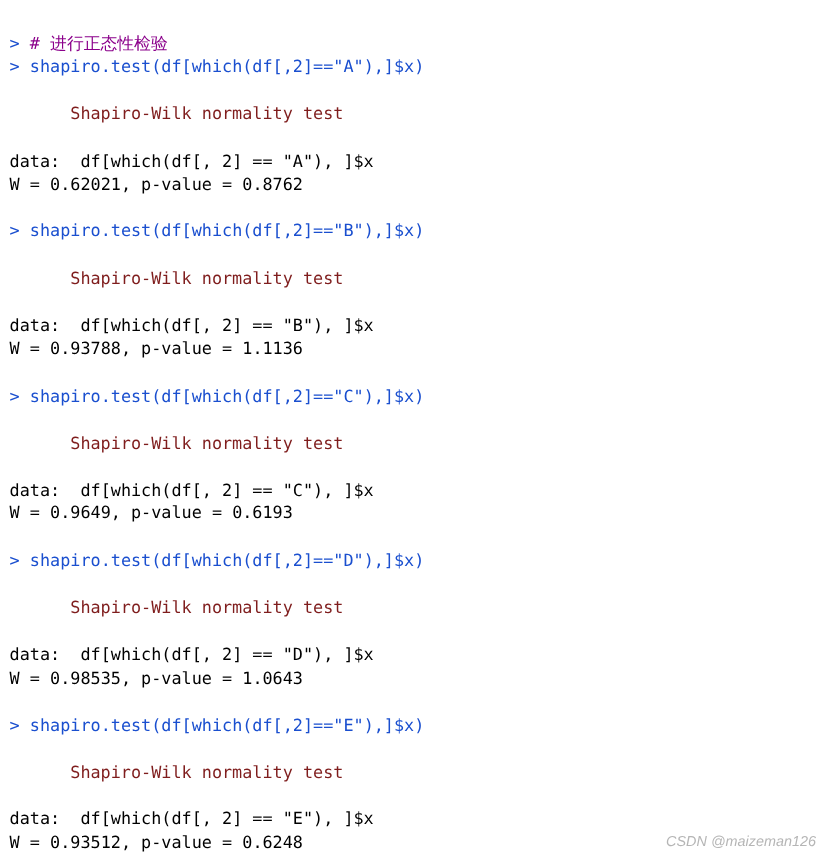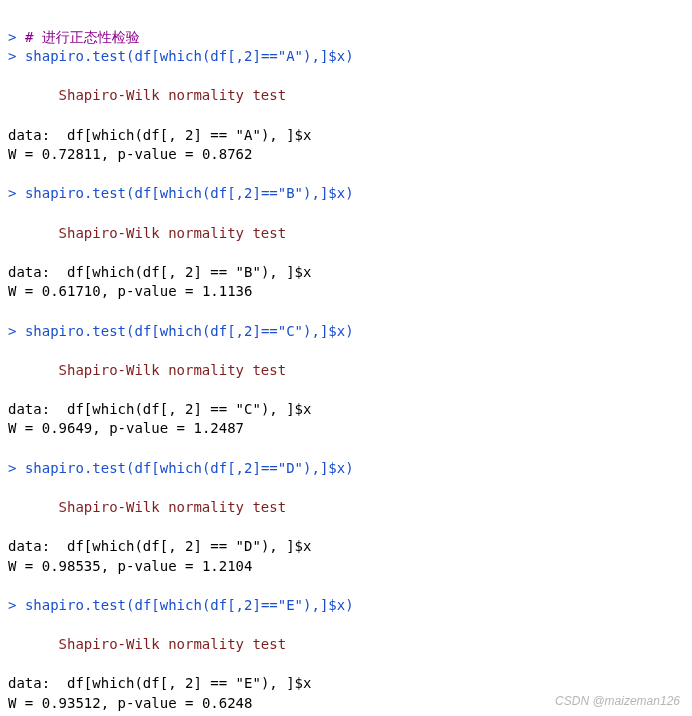--- a/index.html
+++ b/index.html
@@ -49,42 +49,42 @@
 </head>
 <body>
 
 <div class="block">
 <span class="prompt">&gt;</span><span class="comment"> <span>#</span> <span>进行正态性检验</span></span>
 <span class="prompt">&gt;</span><span class="command"> <span>shapiro.test(df[which(df[,2]=="A"),]$x)</span></span>
 
 <span class="test-title">Shapiro-Wilk normality test</span>
 
 <span class="output"><span>data:</span>  <span>df[which(df[, 2] == "A"), ]$x</span></span>
-<span class="output">W = <span>0.72811</span>, p-value = <span>0.8762</span></span>
+<span class="output">W = <span>0.62021</span>, p-value = <span>0.8762</span></span>
 
 <span class="prompt">&gt;</span><span class="command"> <span>shapiro.test(df[which(df[,2]=="B"),]$x)</span></span>
 
 <span class="test-title">Shapiro-Wilk normality test</span>
 
 <span class="output"><span>data:</span>  <span>df[which(df[, 2] == "B"), ]$x</span></span>
-<span class="output">W = <span>0.61710</span>, p-value = <span>1.1136</span></span>
+<span class="output">W = <span>0.93788</span>, p-value = <span>1.1136</span></span>
 
 <span class="prompt">&gt;</span><span class="command"> <span>shapiro.test(df[which(df[,2]=="C"),]$x)</span></span>
 
 <span class="test-title">Shapiro-Wilk normality test</span>
 
 <span class="output"><span>data:</span>  <span>df[which(df[, 2] == "C"), ]$x</span></span>
-<span class="output">W = <span>0.9649</span>, p-value = <span>1.2487</span></span>
+<span class="output">W = <span>0.9649</span>, p-value = <span>0.6193</span></span>
 
 <span class="prompt">&gt;</span><span class="command"> <span>shapiro.test(df[which(df[,2]=="D"),]$x)</span></span>
 
 <span class="test-title">Shapiro-Wilk normality test</span>
 
 <span class="output"><span>data:</span>  <span>df[which(df[, 2] == "D"), ]$x</span></span>
-<span class="output">W = <span>0.98535</span>, p-value = <span>1.2104</span></span>
+<span class="output">W = <span>0.98535</span>, p-value = <span>1.0643</span></span>
 
 <span class="prompt">&gt;</span><span class="command"> <span>shapiro.test(df[which(df[,2]=="E"),]$x)</span></span>
 
 <span class="test-title">Shapiro-Wilk normality test</span>
 
 <span class="output"><span>data:</span>  <span>df[which(df[, 2] == "E"), ]$x</span></span>
 <span class="output">W = <span>0.93512</span>, p-value = <span>0.6248</span></span>
 </div>
 
 <div class="watermark">CSDN @maizeman126</div>

